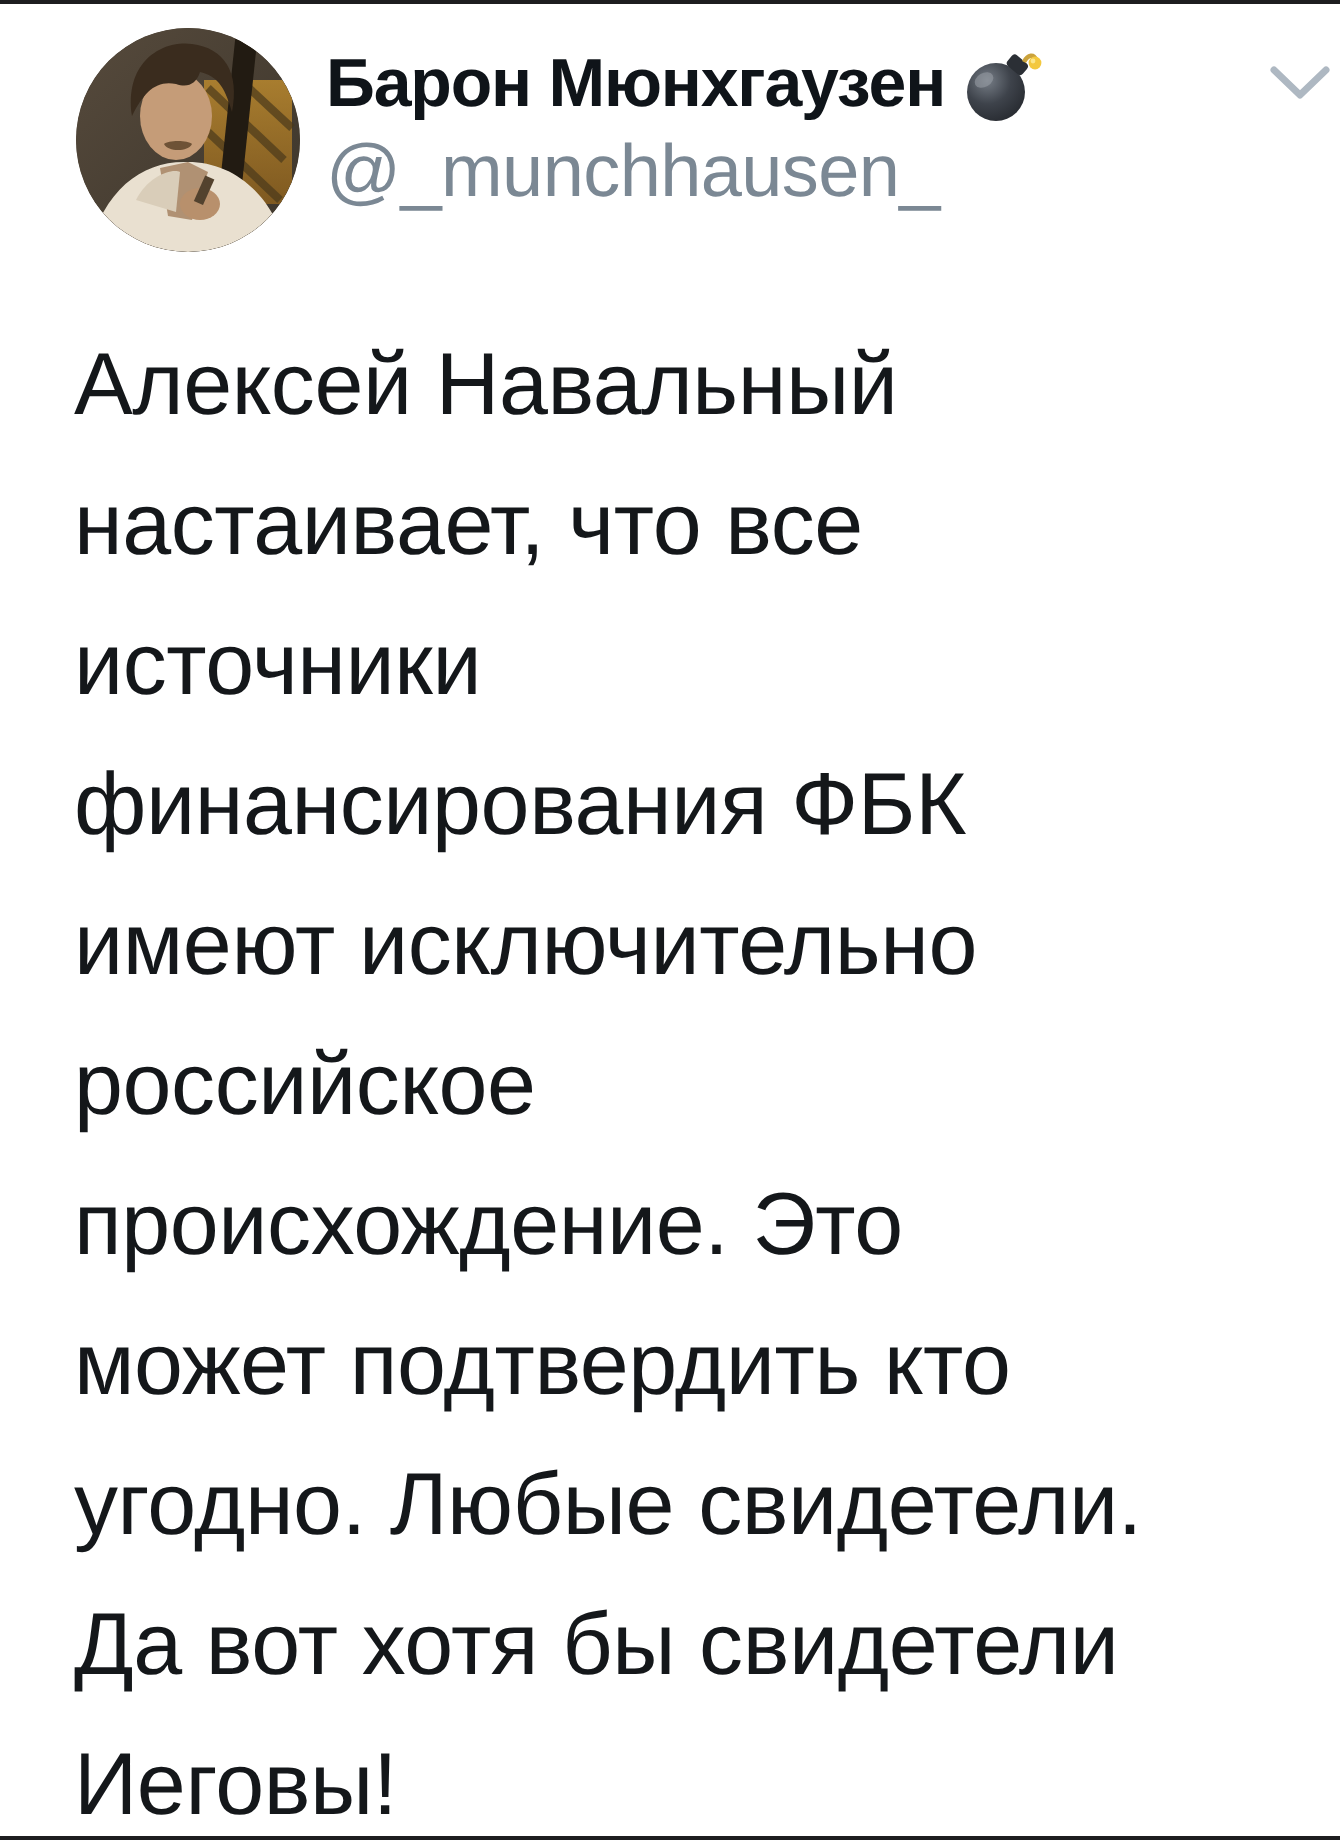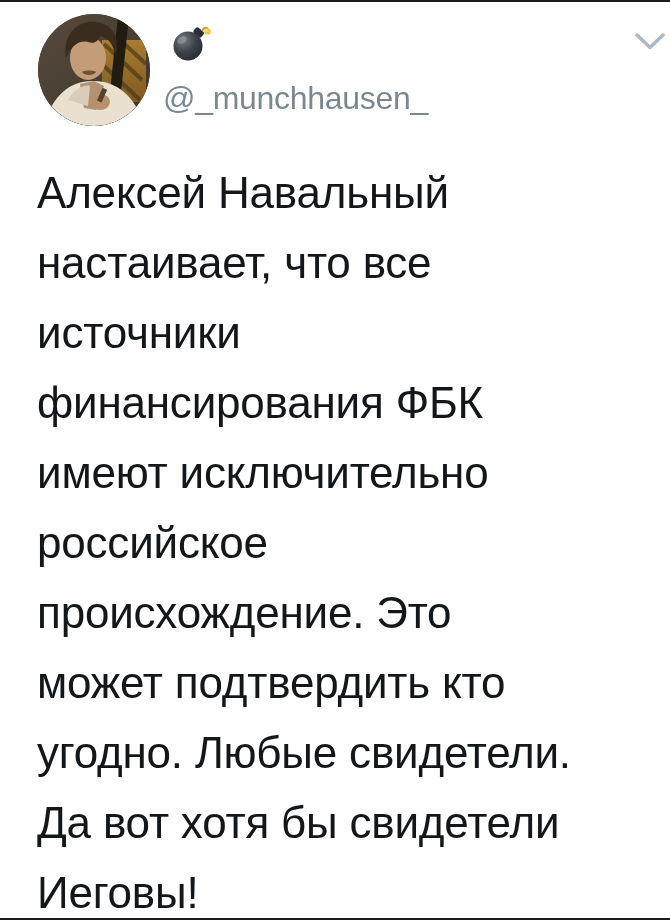--- a/index.html
+++ b/index.html
@@ -55,22 +55,22 @@
   }
 
   .bomb {
     margin-left: 8px;
     width: 40px;
     height: 40px;
     display: inline-block;
   }
 
   .handle {
-    margin-top: 18px;
-    font-size: 32px;
+    margin-top: 3px;
+    font-size: 37px;
     color: #7b8894;
     letter-spacing: -0.3px;
     white-space: nowrap;
   }
 
   .chevron {
     position: absolute;
     top: 31px;
     right: 5px;
     width: 30px;
@@ -124,20 +124,21 @@
           <path d="M44,58 C46,56 56,56 58,58 C56,62 46,62 44,58 Z" fill="#6e5236"></path>
           <path d="M28,44 C24,16 44,6 58,8 C74,10 82,22 78,42 C74,28 70,24 62,22 C60,28 56,30 50,28 C40,26 34,32 28,44 Z" fill="#3a2c1e"></path>
           <ellipse cx="62" cy="88" rx="10" ry="8" fill="#b8906c"></ellipse>
           <rect x="62" y="74" width="5" height="14" fill="#53422e" transform="rotate(24 64 80)"></rect>
         </g>
       </svg>
     </div>
 
     <div class="author-block">
       <div class="name-row">
+        <span class="display-name">Барон Мюнхгаузен</span>
         <span class="bomb">
           <svg width="40" height="40" viewBox="0 0 40 40">
             <defs>
               <radialGradient id="bombg" cx="0.35" cy="0.3" r="0.9">
                 <stop offset="0" stop-color="#767d86"></stop>
                 <stop offset="0.45" stop-color="#3e434b"></stop>
                 <stop offset="1" stop-color="#1f2227"></stop>
               </radialGradient>
             </defs>
             <circle cx="17" cy="24" r="14.5" fill="url(#bombg)"></circle>

